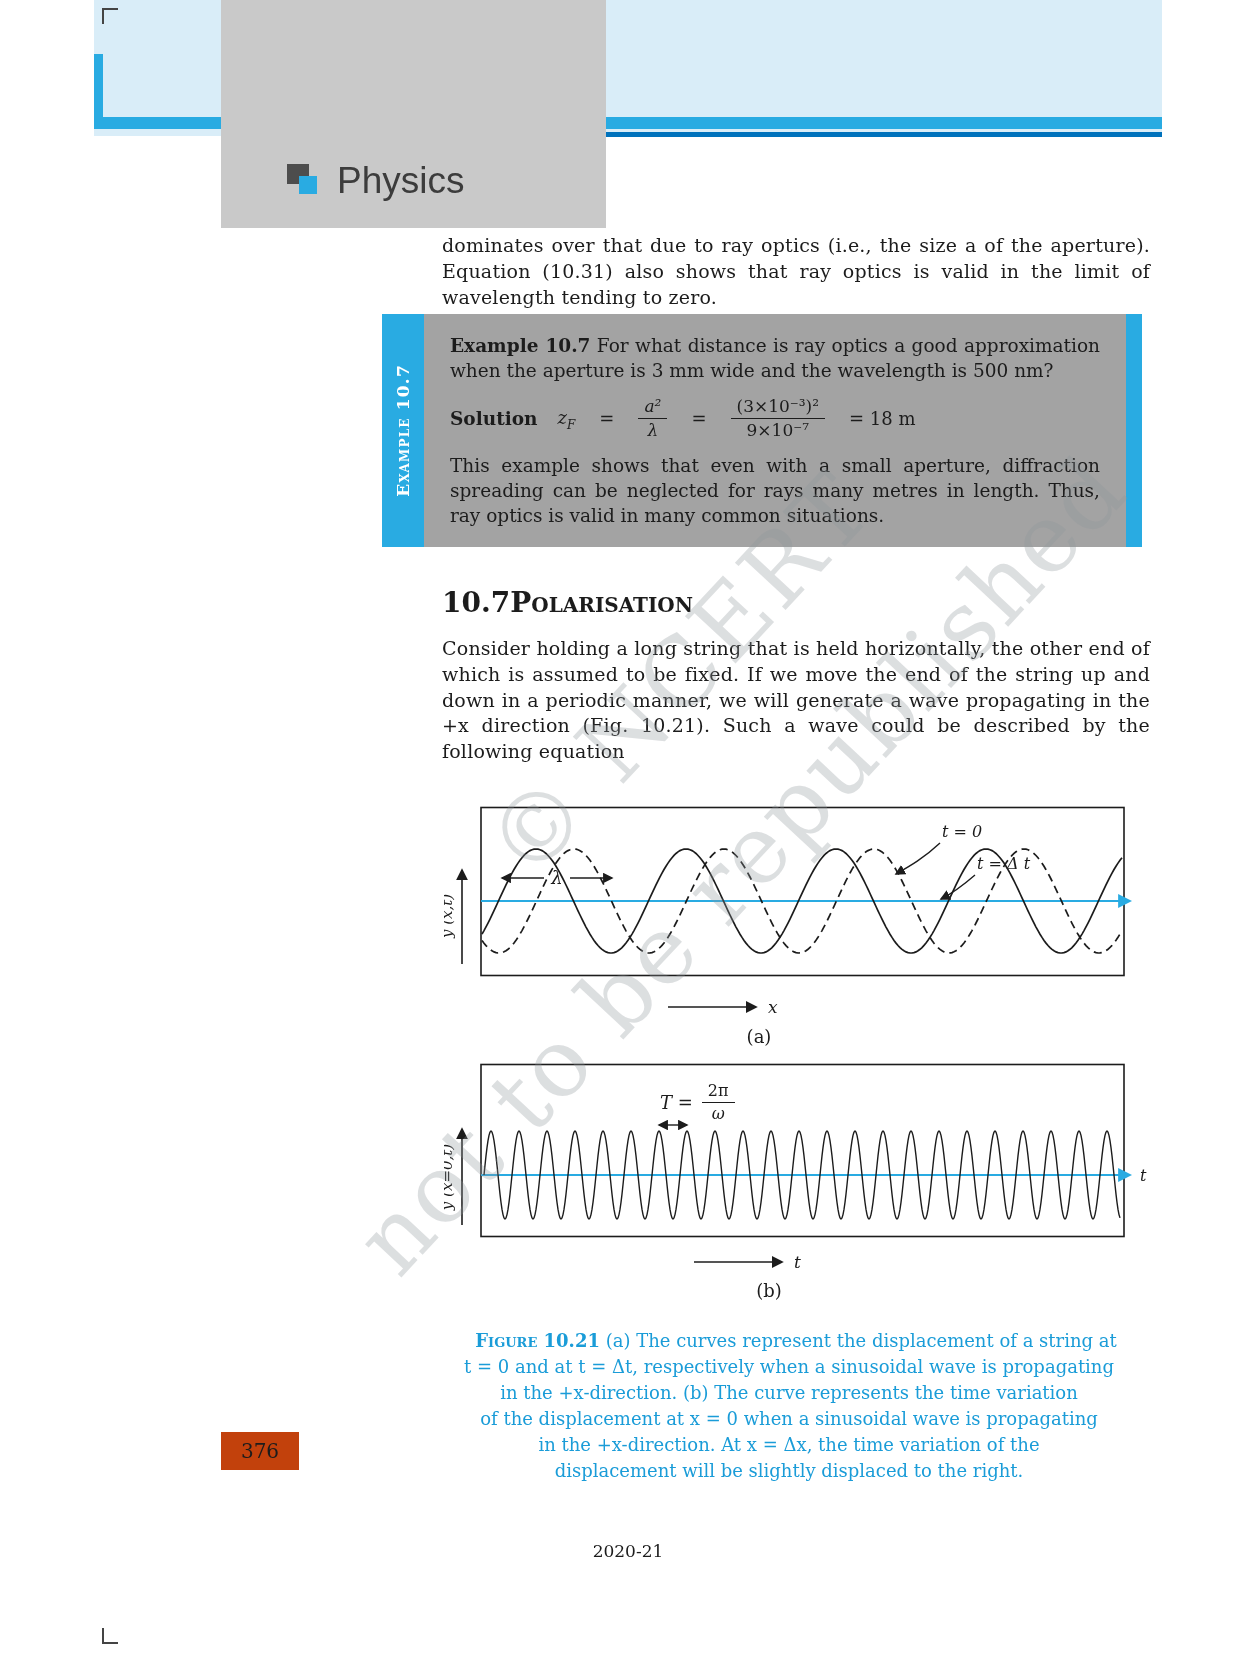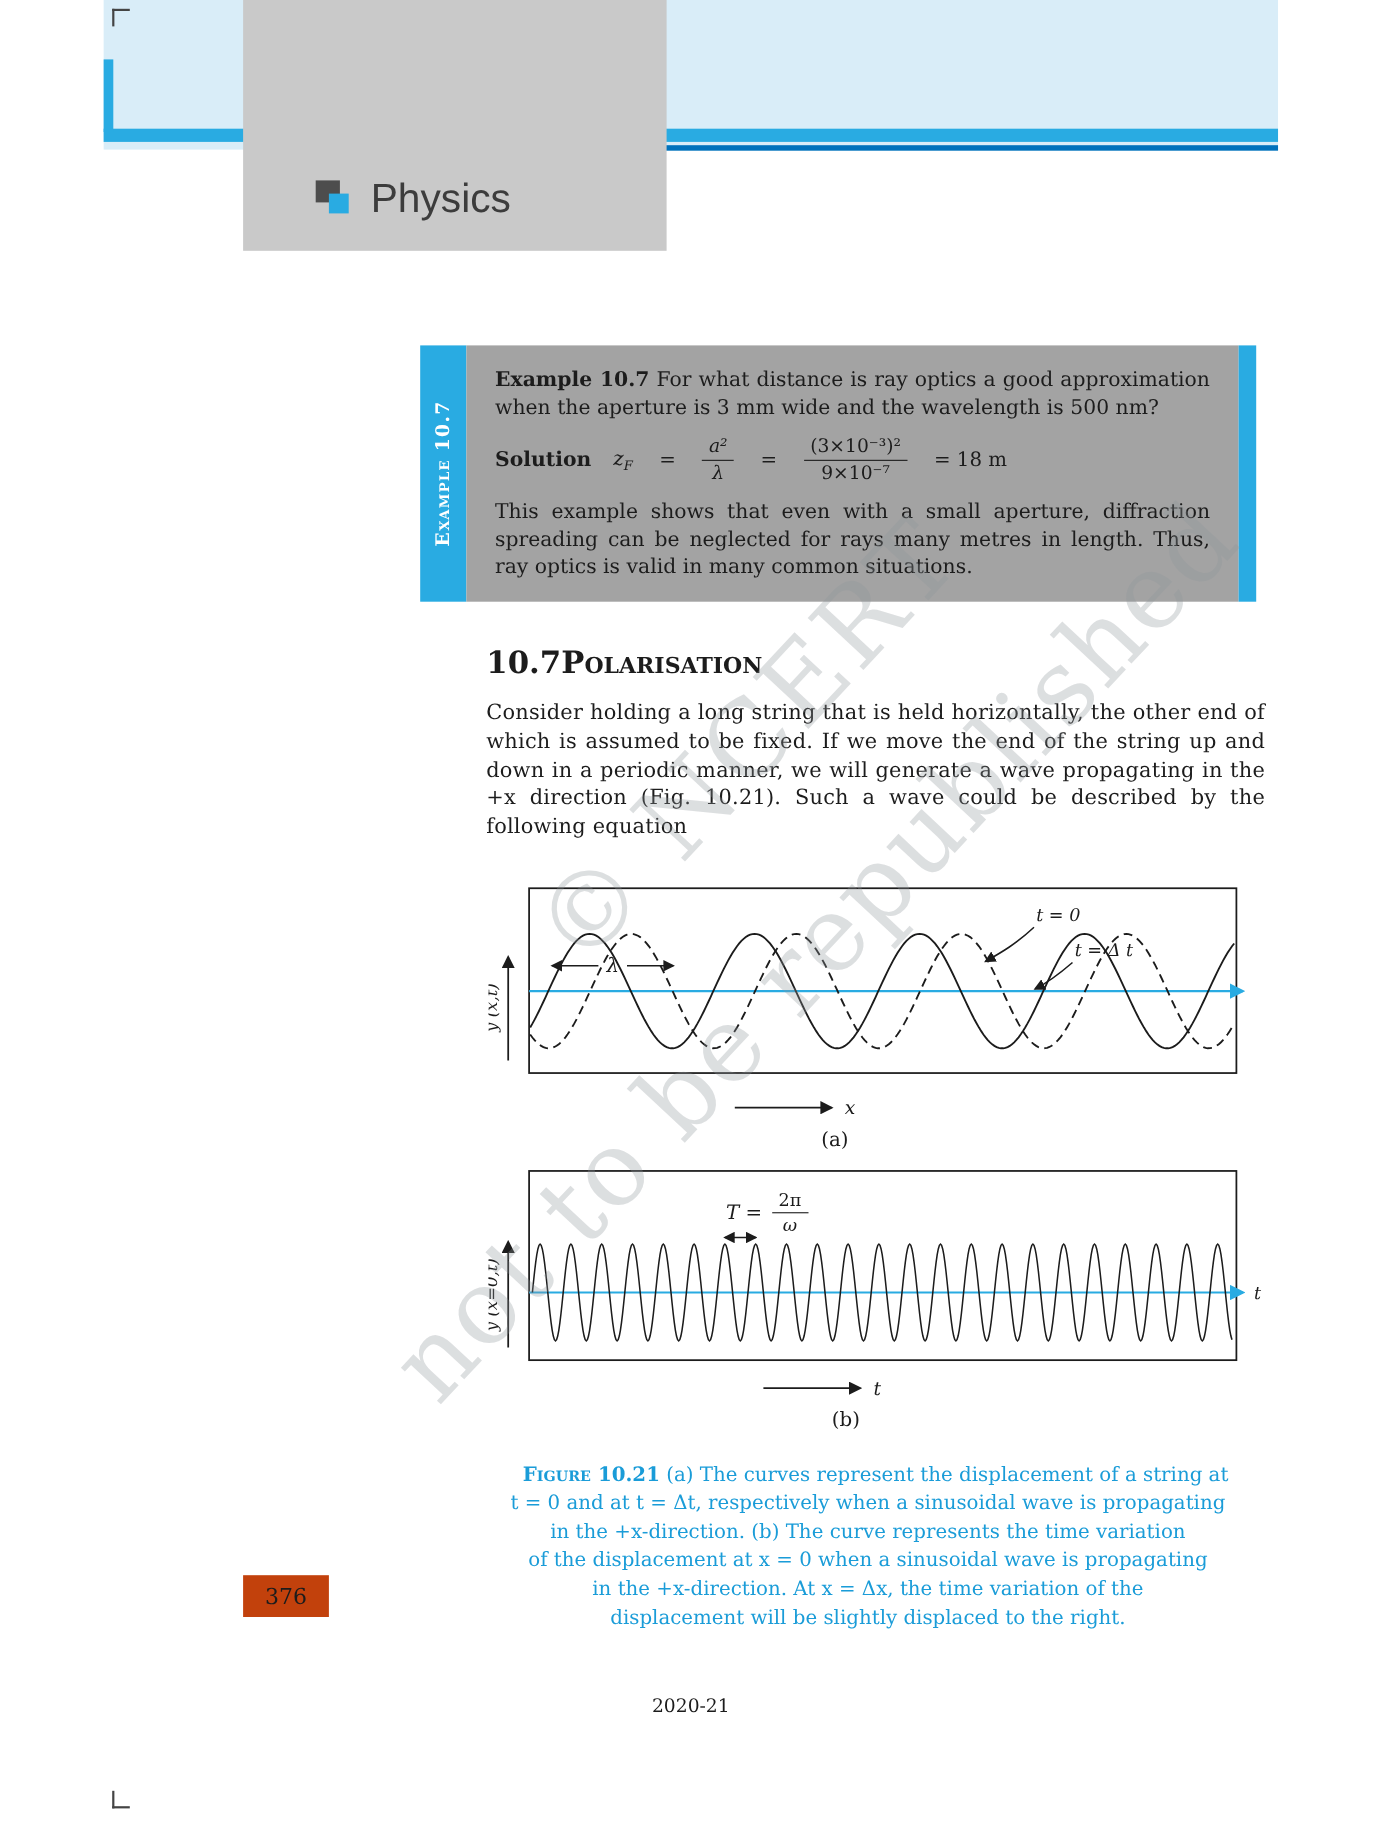--- a/index.html
+++ b/index.html
@@ -89,20 +89,21 @@
   <div class="physics-block">
     <div class="physics-row">
       <span class="ph-icon">
         <span class="sq-dark"></span>
           <span class="sq-cyan"></span>
       </span>
       <span class="physics-title">Physics</span>
     </div>
   </div>
 
+  <p class="para intro-para">dominates over that due to ray optics (i.e., the size a of the aperture). Equation (10.31) also shows that ray optics is valid in the limit of wavelength tending to zero.</p>
 
   <div class="example-wrap">
     <div class="example-side-bar">
       <span class="side-label">Example 10.7</span>
     </div>
     <div class="example-box">
       <p class="example-title">
         <span class="bold">Example 10.7</span>
         <span>For what distance is ray optics a good approximation when the aperture is 3 mm wide and the wavelength is 500 nm?</span>
       </p>

